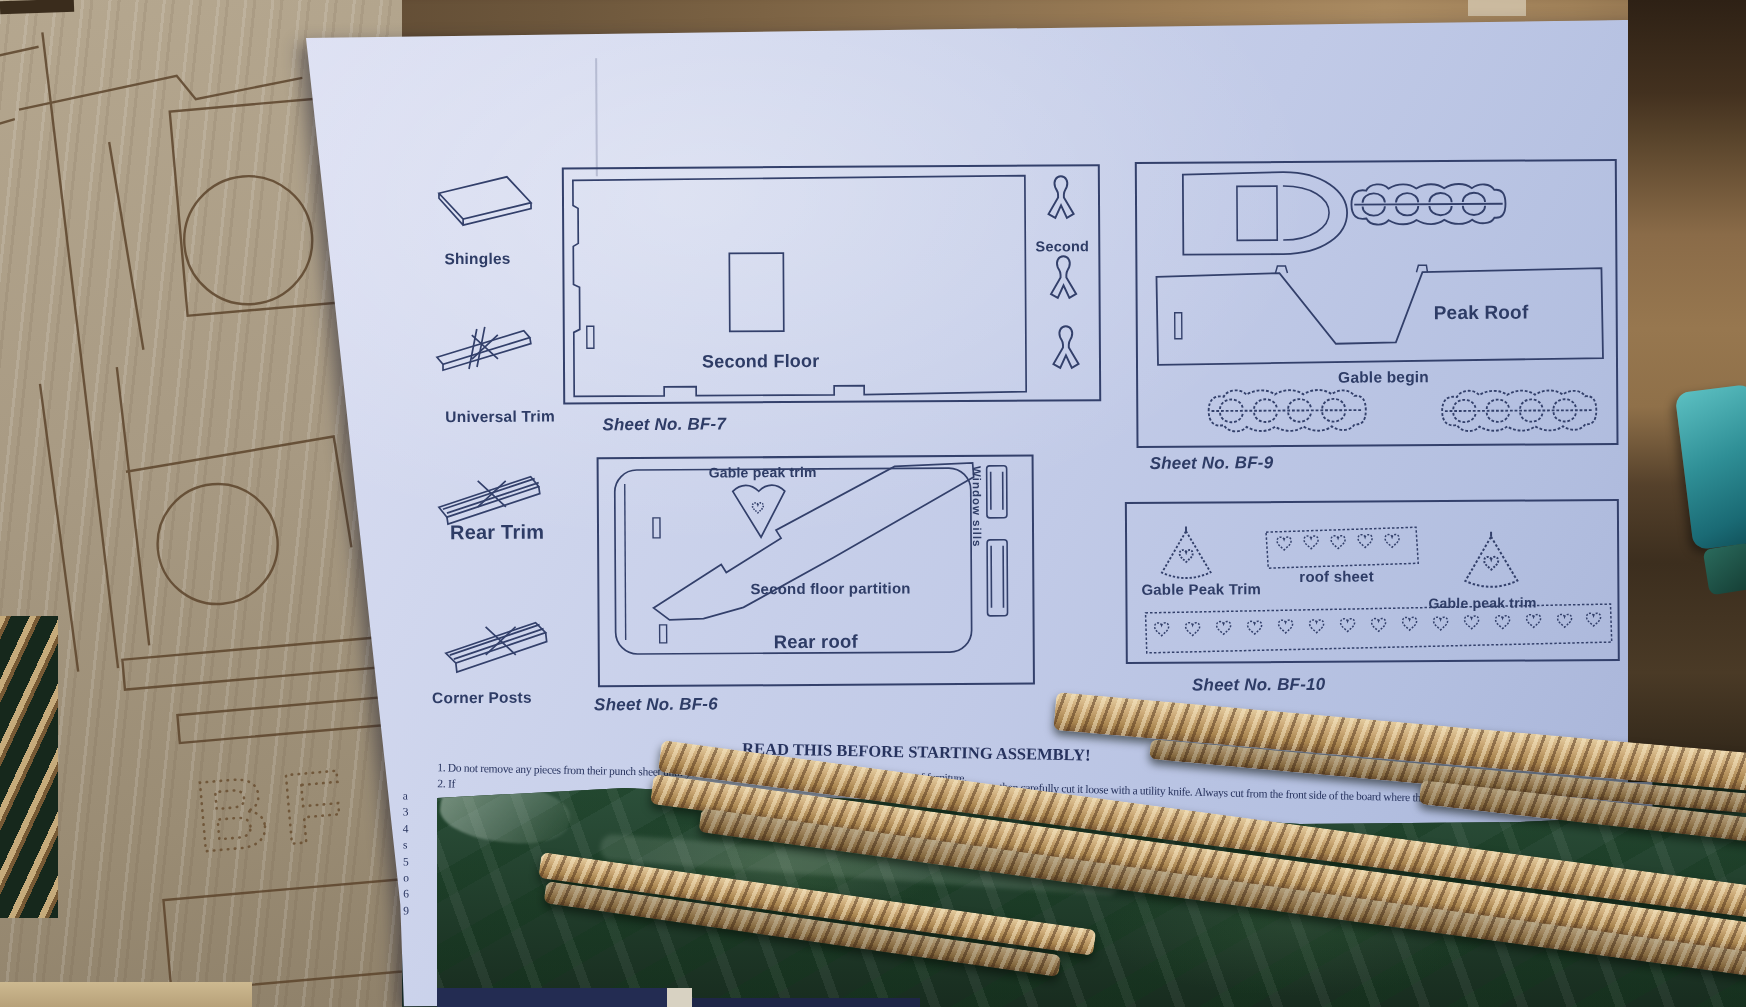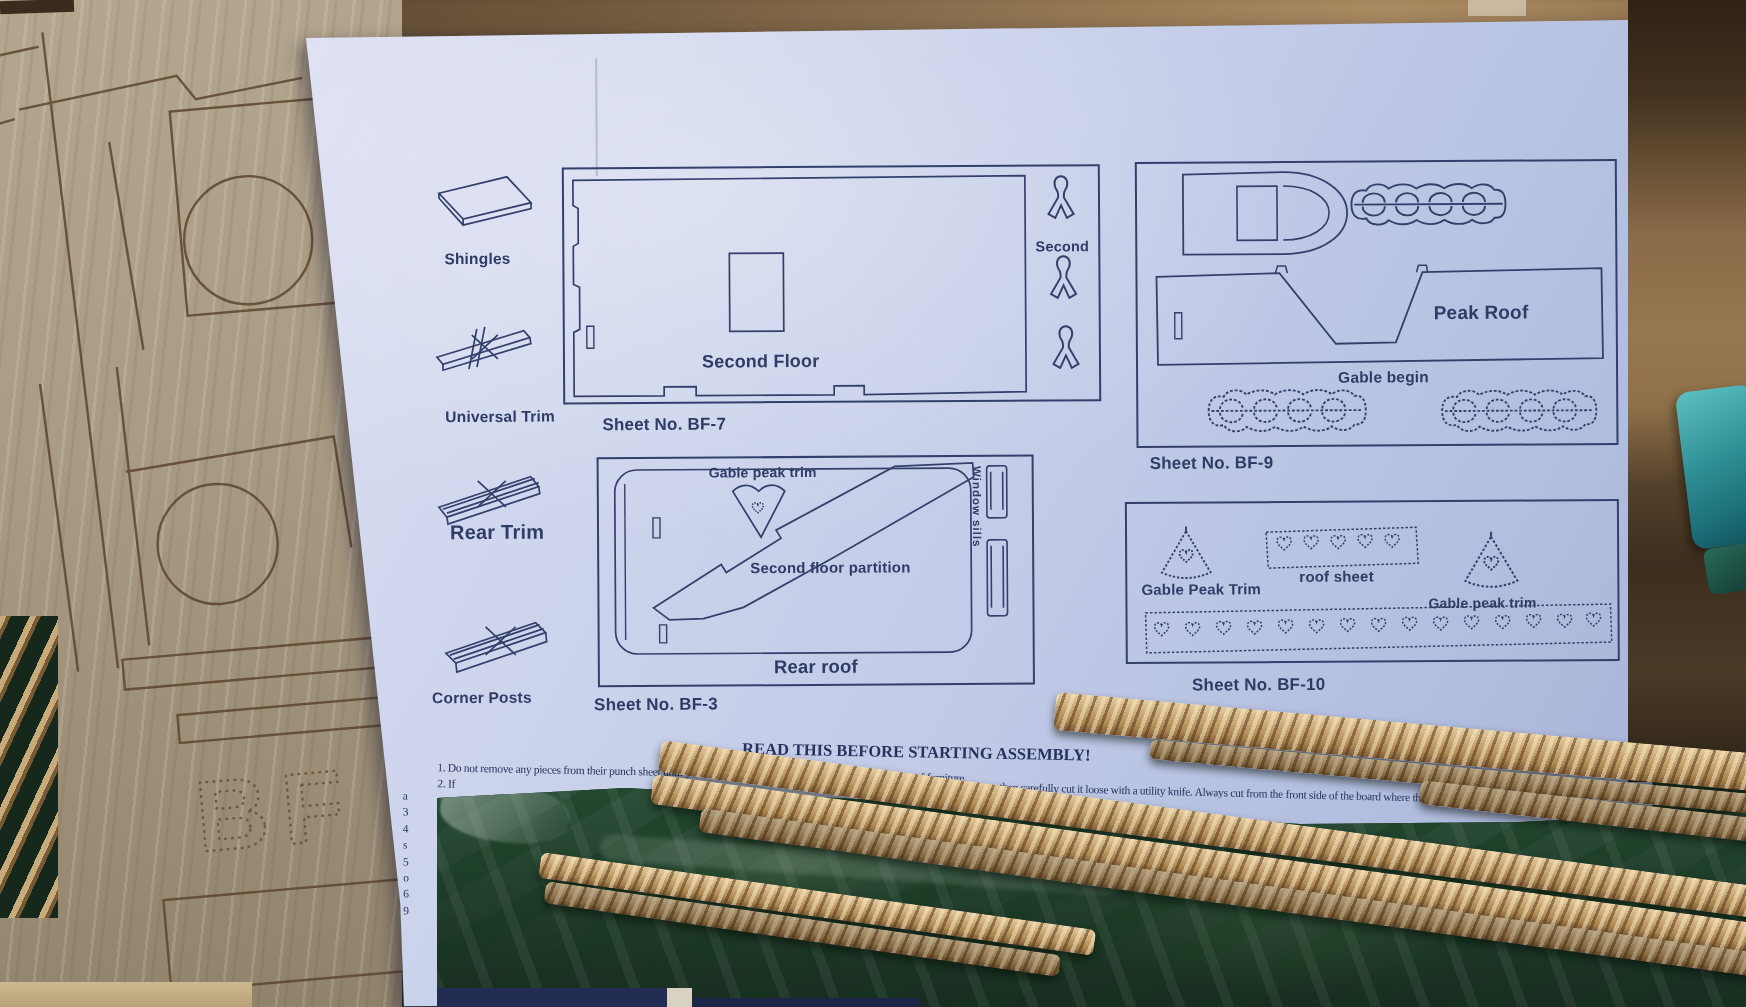--- a/index.html
+++ b/index.html
@@ -39,21 +39,21 @@
   .paper{position:absolute;left:270px;top:18px;width:1390px;height:1000px;
     transform:rotate(-.35deg);transform-origin:40px 20px;
     clip-path:polygon(36px 20px,1372px 10px,1378px 745px,1378px 989px,128px 989px,125px 887px);
     background:
       radial-gradient(900px 500px at 30% 18%,rgba(255,255,255,.30),rgba(255,255,255,0) 70%),
       linear-gradient(118deg,#dde0f3 0%,#cdd4ec 30%,#c1cae7 55%,#b3bfe0 78%,#a5b1d6 100%);}
   .paper .crease{position:absolute;left:325px;top:42px;width:2px;height:118px;background:rgba(70,80,120,.25);}
   .lineart{position:absolute;left:0;top:0;}
 
   .lbl{position:absolute;color:#2e3c66;font-weight:600;white-space:nowrap;letter-spacing:.2px;}
-  .cap{font-size:17px;}
+  .cap{font-size:17px;font-style:italic;}
   .vert{writing-mode:vertical-rl;letter-spacing:1px;}
 
   .instr{color:#27335e;font-family:"Liberation Serif",serif;position:absolute;white-space:nowrap;}
   .instr-h{font-weight:bold;font-size:16.5px;text-align:center;width:400px;transform:rotate(1.4deg);}
   .instr-l{font-size:11.5px;letter-spacing:-.3px;transform:rotate(1.5deg);transform-origin:left top;}
   .instr-frag{overflow:hidden;width:500px;transform:rotate(1.8deg);}
   .margin-col{position:absolute;left:128px;top:772px;font-family:"Liberation Serif",serif;
     font-size:11.5px;color:#27335e;}
   .margin-col span{display:block;height:16.4px;}
 
@@ -240,23 +240,23 @@
     <div class="lbl" style="left:173px;top:391px;font-size:15.5px">Universal Trim</div>
     <div class="lbl" style="left:177px;top:504px;font-size:20px">Rear Trim</div>
     <div class="lbl" style="left:158px;top:672px;font-size:15.5px">Corner Posts</div>
 
     <div class="lbl" style="left:430px;top:336px;font-size:18px">Second Floor</div>
     <div class="lbl" style="left:756px;top:225px;width:70px;text-align:center;font-size:14.5px">Second</div>
     <div class="lbl cap" style="left:330px;top:399px">Sheet No. BF-7</div>
 
     <div class="lbl" style="left:436px;top:449px;font-size:14px">Gable peak trim</div>
     <div class="lbl vert" style="left:698px;top:452px;font-size:11.5px">Window sills</div>
-    <div class="lbl" style="left:477px;top:544px;font-size:15px">Second floor partition</div>
-    <div class="lbl" style="left:500px;top:641px;font-size:18.5px">Rear roof</div>
-    <div class="lbl cap" style="left:320px;top:679px">Sheet No. BF-3</div>
+    <div class="lbl" style="left:477px;top:565px;font-size:15px">Second floor partition</div>
+    <div class="lbl" style="left:500px;top:616px;font-size:18.5px">Rear roof</div>
+    <div class="lbl cap" style="left:320px;top:679px">Sheet No. BF-6</div>
 
     <div class="lbl" style="left:1162px;top:291px;font-size:19px">Peak Roof</div>
     <div class="lbl" style="left:1066px;top:357px;font-size:15.5px">Gable begin</div>
     <div class="lbl cap" style="left:877px;top:441px">Sheet No. BF-9</div>
 
     <div class="lbl" style="left:868px;top:568px;font-size:15px">Gable Peak Trim</div>
     <div class="lbl" style="left:1026px;top:556px;font-size:15px">roof sheet</div>
     <div class="lbl" style="left:1155px;top:584px;font-size:14px">Gable peak trim</div>
     <div class="lbl cap" style="left:918px;top:663px">Sheet No. BF-10</div>
 

